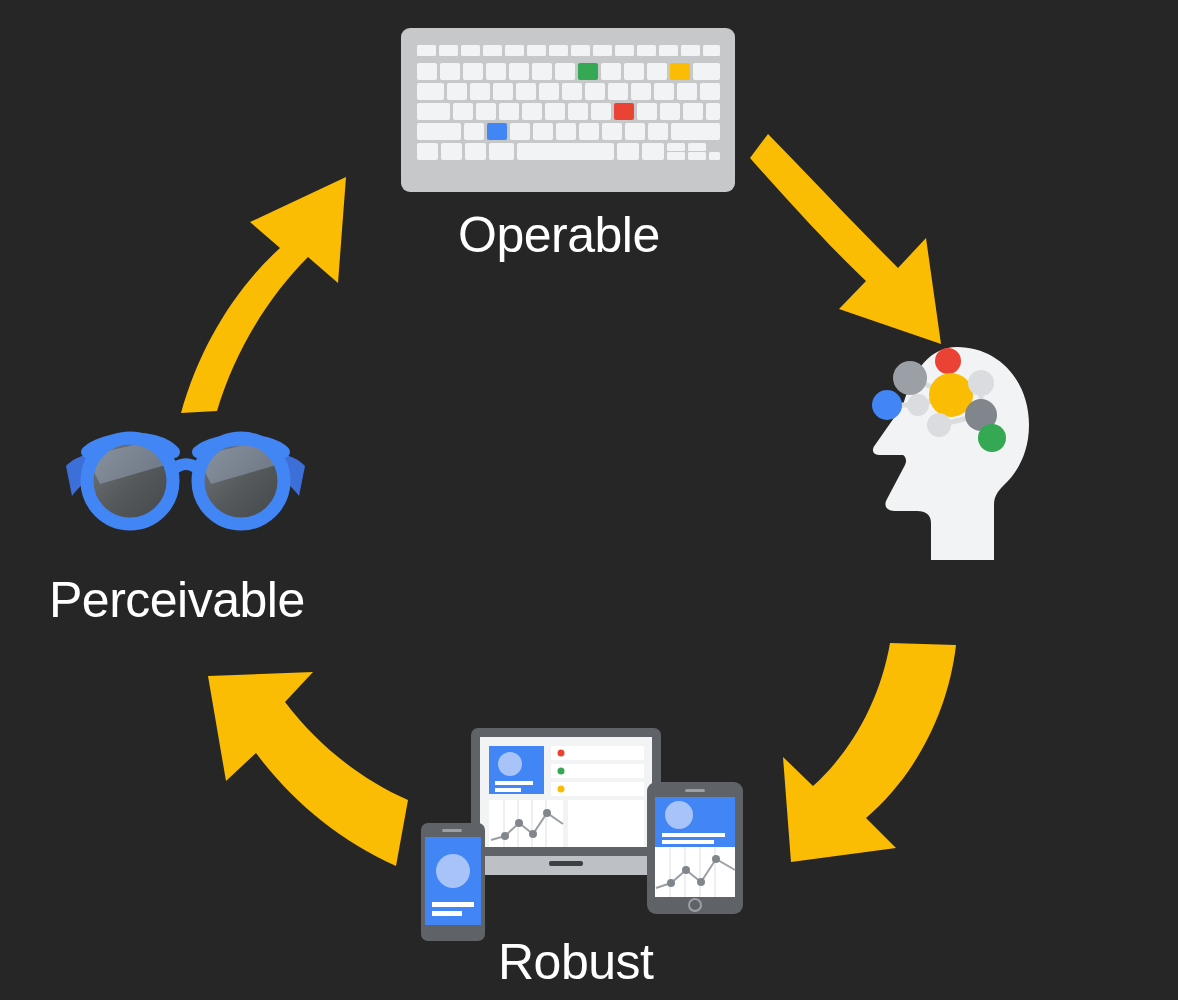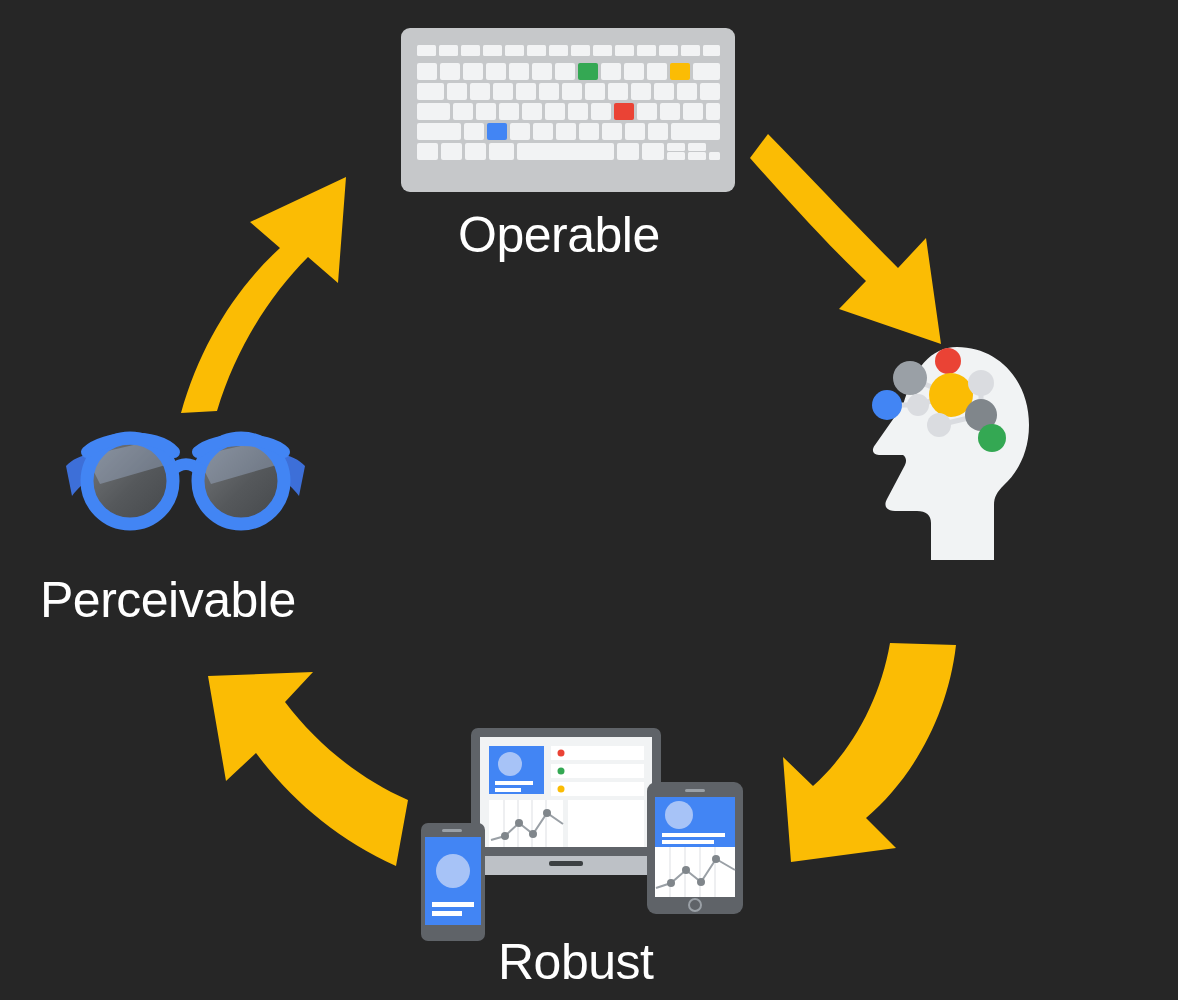--- a/index.html
+++ b/index.html
@@ -21,21 +21,21 @@
     position: absolute;
     color: #ffffff;
     font-family: "Liberation Sans", sans-serif;
     font-weight: 400;
     font-size: 50px;
     letter-spacing: -0.5px;
     white-space: nowrap;
     line-height: 1;
   }
   #label-operable       { left: 450px;  top: 210px; }
-  #label-perceivable    { left: 32px;   top: 575px; }
+  #label-perceivable    { left: 41px;   top: 575px; }
   #label-understandable { left: 786px;  top: 575px; }
   #label-robust         { left: 490px;  top: 937px; text-align: right; }
 
   .art { position: absolute; }
   #art-keyboard { left: 393px; top: 28px;  width: 334px; height: 164px; }
   #art-glasses  { left: 48px;  top: 422px; width: 258px; height: 110px; }
   #art-head     { left: 853px; top: 345px; width: 178px; height: 215px; }
   #art-devices  { left: 405px; top: 718px; width: 350px; height: 225px; }
 
   #arrows { position: absolute; left: 0; top: 0; width: 1178px; height: 1000px; }

